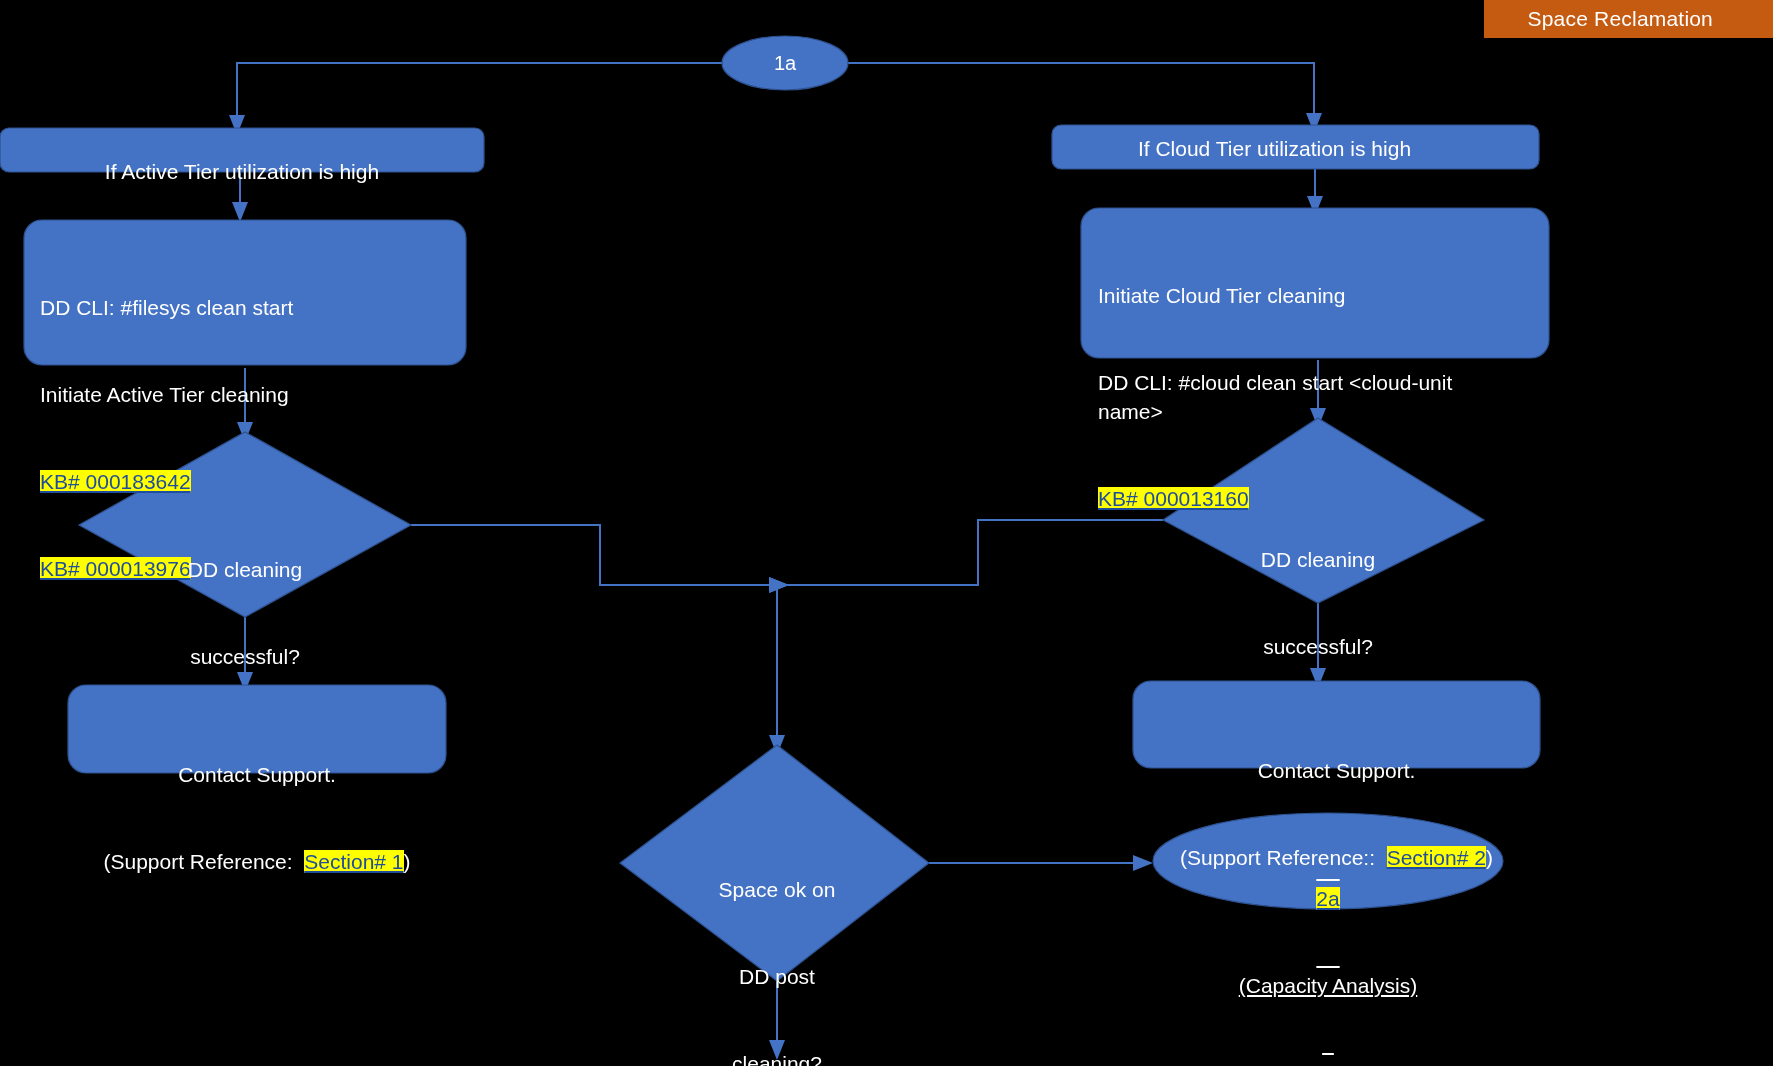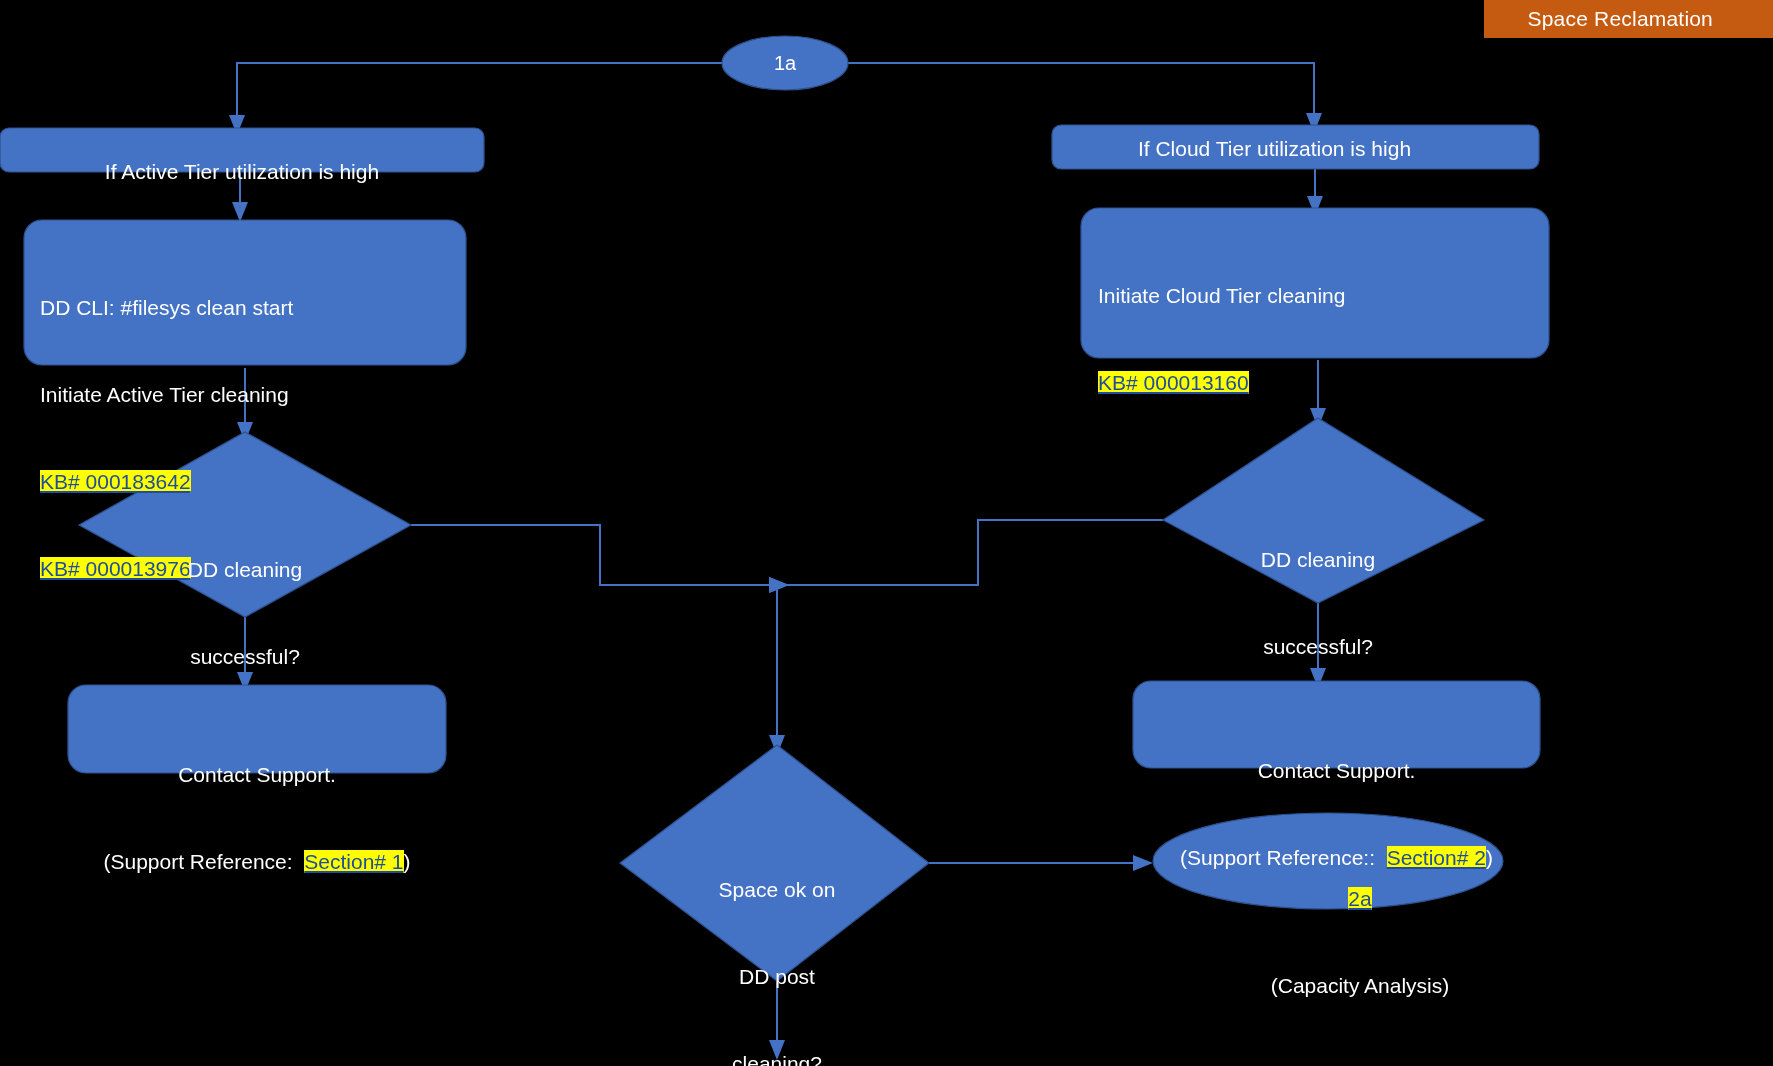--- a/index.html
+++ b/index.html
@@ -168,20 +168,21 @@
 
   <div class="node-text left" style="left:40px; top:235px; width:410px;">
     <div>DD CLI: #filesys clean start</div>
     <div>Initiate Active Tier cleaning</div>
     <div><span class="hl">KB# 000183642</span></div>
     <div><span class="hl">KB# 000013976</span></div>
   </div>
 
   <div class="node-text left" style="left:1098px; top:223px; width:400px;">
     <div>Initiate Cloud Tier cleaning</div>
+    <div>DD CLI: #cloud clean start &lt;cloud-unit name&gt;</div>
     <div><span class="hl">KB# 000013160</span></div>
   </div>
 
   <div class="node-text center" style="left:125px; top:497px; width:240px;">
     <div>DD cleaning</div>
     <div>successful?</div>
   </div>
 
   <div class="node-text center" style="left:1198px; top:487px; width:240px;">
     <div>DD cleaning</div>
@@ -197,18 +198,18 @@
     <div>Contact Support.</div>
     <div><span>(Support Reference::  </span><span class="hl">Section# 2</span><span>)</span></div>
   </div>
 
   <div class="node-text center" style="left:657px; top:817px; width:240px;">
     <div>Space ok on</div>
     <div>DD post</div>
     <div>cleaning?</div>
   </div>
 
-  <div class="node-text center" style="left:1210px; top:826px; width:300px;">
+  <div class="node-text center" style="left:1178px; top:826px; width:300px;text-decoration:underline;">
     <div><span class="hl">2a</span></div>
     <div>(Capacity Analysis)</div>
   </div>
 
 </div>
 
 </body></html>

